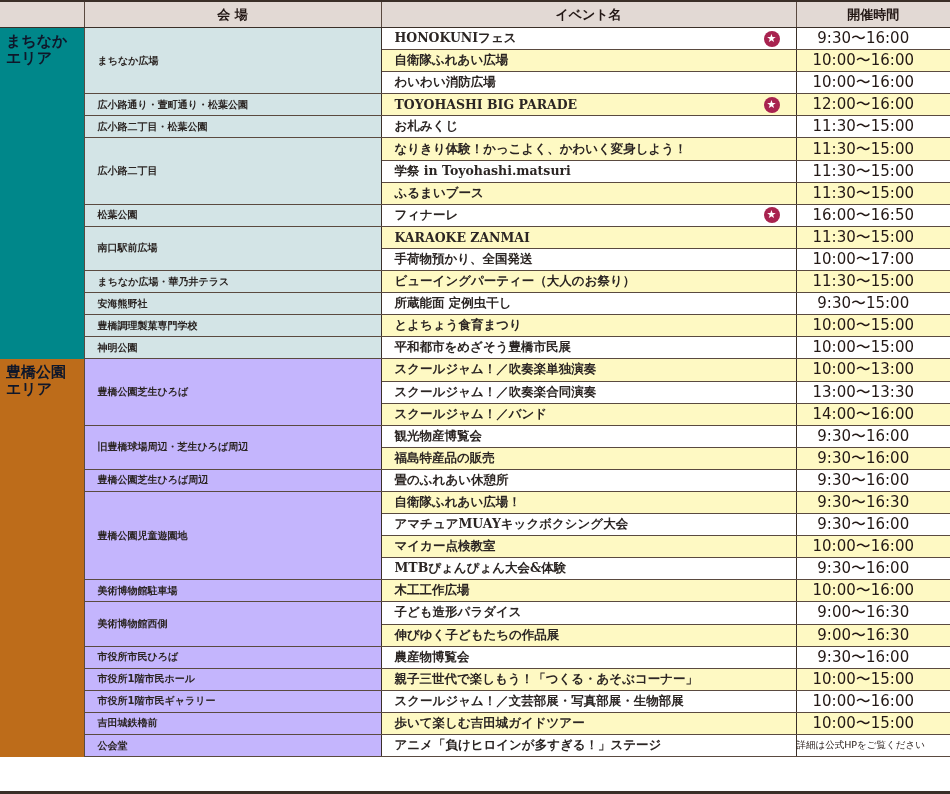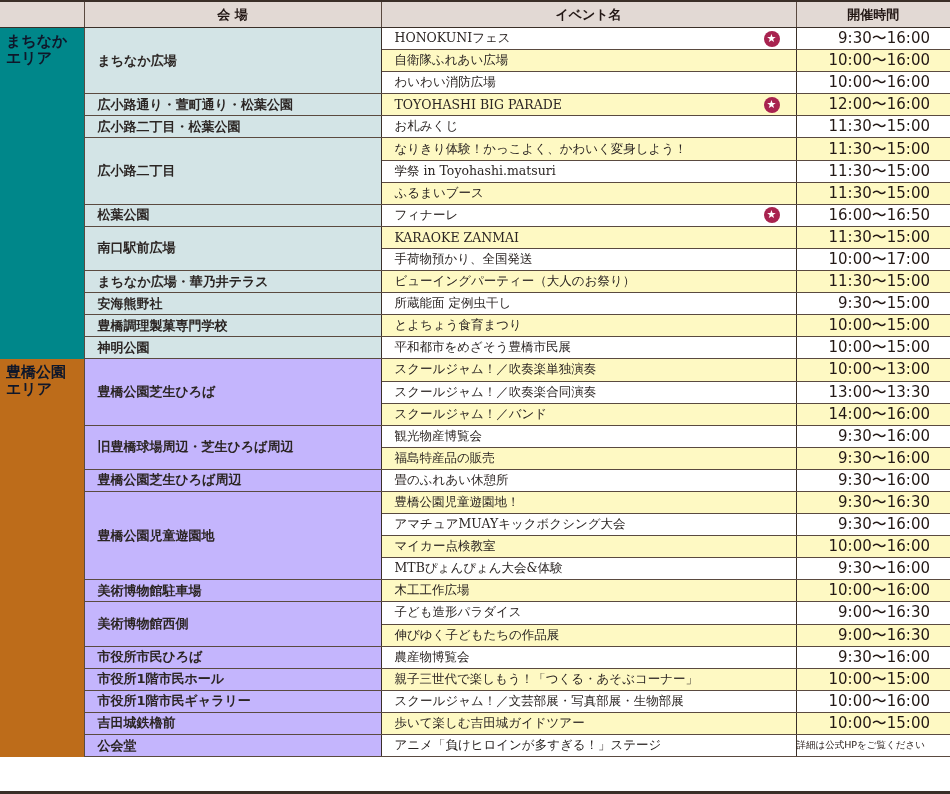--- a/index.html
+++ b/index.html
@@ -9,25 +9,25 @@
   col.c-area { width:84px; }
   col.c-venue { width:297px; }
   col.c-event { width:415px; }
   col.c-time { width:154px; }
   th { background:#e2d9d4; height:25px; font-size:13px; font-weight:bold; color:#231815; text-align:center; border-right:1px solid #5a4a40; border-bottom:1px solid #3a2f28; padding:0; }
   th:last-child { border-right:none; }
   td { padding:0; height:22.1px; box-sizing:border-box; }
   td.area { color:#0f172a; font-weight:bold; font-size:15px; line-height:17px; vertical-align:top; padding:5px 0 0 6px; border-right:1px solid #5a4a40; }
   td.area.teal { background:#00878a; }
   td.area.orange { background:#bd6c1a; }
-  td.venue { font-size:13px; font-weight:bold; color:#2b2523; padding-left:13px; border-right:1px solid #3a2f28; border-bottom:1px solid #5a4a40; vertical-align:middle; }
+  td.venue { font-size:10px; font-weight:bold; color:#2b2523; padding-left:13px; border-right:1px solid #3a2f28; border-bottom:1px solid #5a4a40; vertical-align:middle; }
   td.venue.teal { background:#d3e4e6; }
   td.venue.orange { background:#c4b5fd; }
-  td.event { font-family:"DejaVu Serif", serif; font-size:12.5px; font-weight:normal; color:#2b2523; padding-left:13px; border-bottom:1px solid #5a4a40; position:relative; white-space:nowrap; }
-  td.time { font-size:15px; color:#231815; text-align:right; padding-right:20px; border-left:1px solid #3a2f28; border-bottom:1px solid #5a4a40; white-space:nowrap; }
+  td.event { font-family:"DejaVu Serif", serif; font-size:12.5px; font-weight:bold; color:#2b2523; padding-left:13px; border-bottom:1px solid #5a4a40; position:relative; white-space:nowrap; }
+  td.time { font-size:15px; color:#231815; text-align:center; padding-right:20px; border-left:1px solid #3a2f28; border-bottom:1px solid #5a4a40; white-space:nowrap; }
   td.time.small { font-size:9.5px; text-align:left; padding-right:0; }
   tr.odd td.event, tr.odd td.time { background:#ffffff; }
   tr.even td.event, tr.even td.time { background:#fef9c3; }
   .star { position:absolute; right:16px; top:50%; transform:translateY(-50%); width:16px; height:16px; border-radius:50%; background:#a8234f; color:#fff; font-size:11px; line-height:16px; text-align:center; font-family:"DejaVu Sans", sans-serif; }
 </style>
 </head>
 <body>
 
 <div class="wrap">
 <table>
@@ -140,21 +140,21 @@
           <td class="event"><span>福島特産品の販売</span></td>
           <td class="time">9:30〜16:00</td>
         </tr>
         <tr class="odd">
           <td class="venue orange" rowspan="1">豊橋公園芝生ひろば周辺</td>
           <td class="event"><span>畳のふれあい休憩所</span></td>
           <td class="time">9:30〜16:00</td>
         </tr>
         <tr class="even">
           <td class="venue orange" rowspan="4">豊橋公園児童遊園地</td>
-          <td class="event"><span>豊橋公園児童遊園地！</span></td>
+          <td class="event"><span>自衛隊ふれあい広場！</span></td>
           <td class="time">9:30〜16:30</td>
         </tr>
         <tr class="odd">
           <td class="event"><span>アマチュアMUAYキックボクシング大会</span></td>
           <td class="time">9:30〜16:00</td>
         </tr>
         <tr class="even">
           <td class="event"><span>マイカー点検教室</span></td>
           <td class="time">10:00〜16:00</td>
         </tr>

